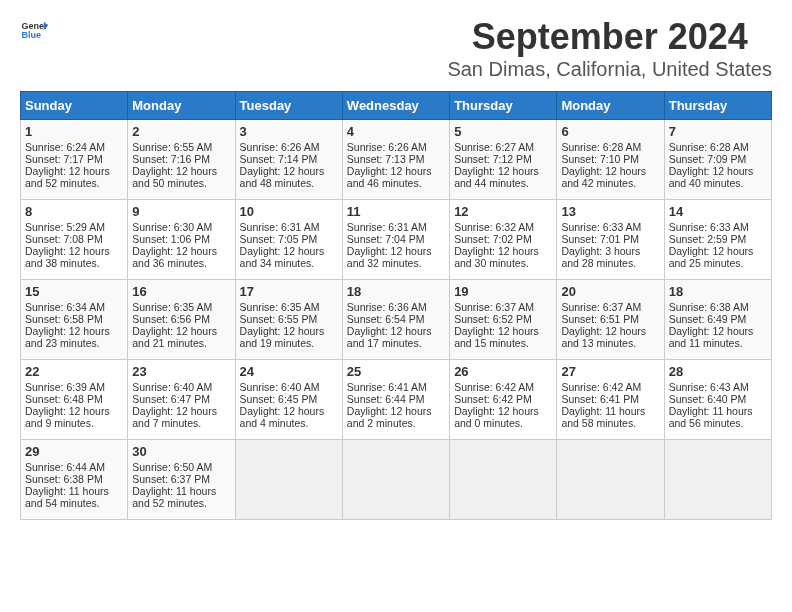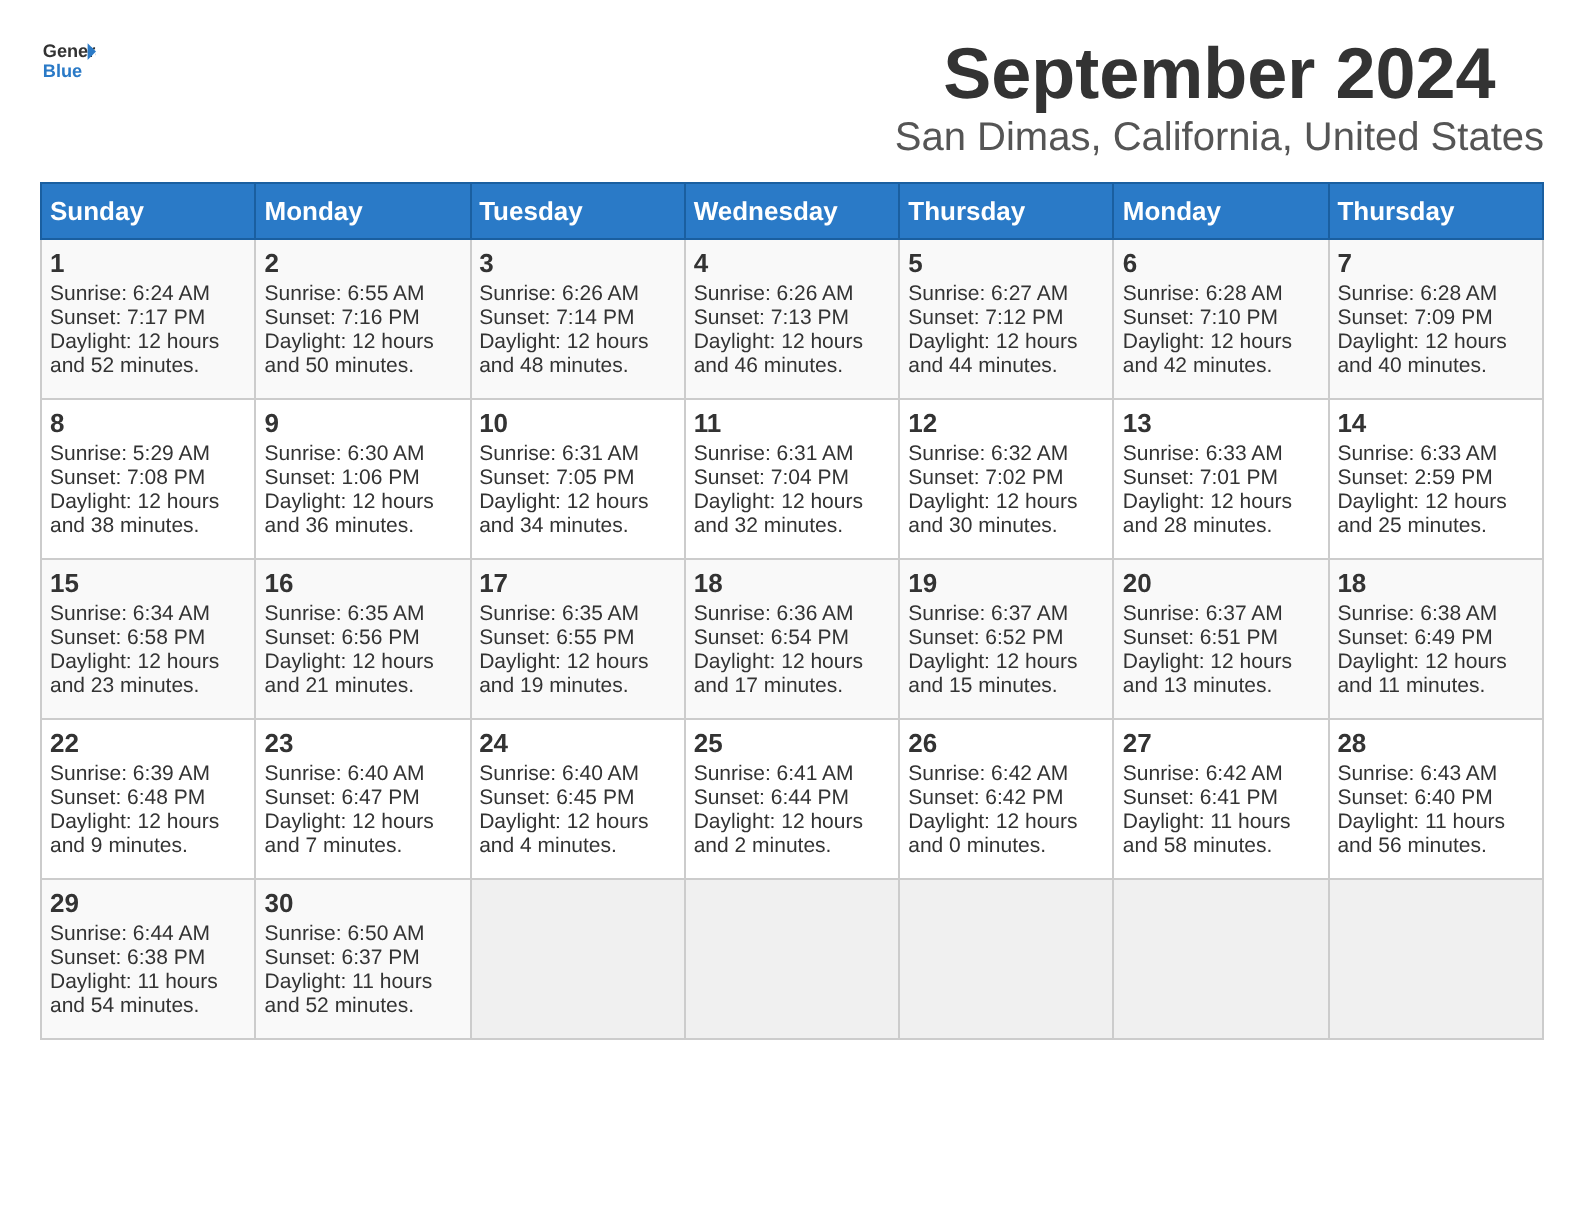--- a/index.html
+++ b/index.html
@@ -110,21 +110,21 @@
         <td><span class="day-num">5</span><span>Sunrise: 6:27 AM</span><br><span>Sunset: 7:12 PM</span><br><span>Daylight: 12 hours and 44 minutes.</span></td>
         <td><span class="day-num">6</span><span>Sunrise: 6:28 AM</span><br><span>Sunset: 7:10 PM</span><br><span>Daylight: 12 hours and 42 minutes.</span></td>
         <td><span class="day-num">7</span><span>Sunrise: 6:28 AM</span><br><span>Sunset: 7:09 PM</span><br><span>Daylight: 12 hours and 40 minutes.</span></td>
       </tr>
       <tr>
         <td><span class="day-num">8</span><span>Sunrise: 5:29 AM</span><br><span>Sunset: 7:08 PM</span><br><span>Daylight: 12 hours and 38 minutes.</span></td>
         <td><span class="day-num">9</span><span>Sunrise: 6:30 AM</span><br><span>Sunset: 1:06 PM</span><br><span>Daylight: 12 hours and 36 minutes.</span></td>
         <td><span class="day-num">10</span><span>Sunrise: 6:31 AM</span><br><span>Sunset: 7:05 PM</span><br><span>Daylight: 12 hours and 34 minutes.</span></td>
         <td><span class="day-num">11</span><span>Sunrise: 6:31 AM</span><br><span>Sunset: 7:04 PM</span><br><span>Daylight: 12 hours and 32 minutes.</span></td>
         <td><span class="day-num">12</span><span>Sunrise: 6:32 AM</span><br><span>Sunset: 7:02 PM</span><br><span>Daylight: 12 hours and 30 minutes.</span></td>
-        <td><span class="day-num">13</span><span>Sunrise: 6:33 AM</span><br><span>Sunset: 7:01 PM</span><br><span>Daylight: 12 hours and 28 minutes.</span></td>
+        <td><span class="day-num">13</span><span>Sunrise: 6:33 AM</span><br><span>Sunset: 7:01 PM</span><br><span>Daylight: 3 hours and 28 minutes.</span></td>
         <td><span class="day-num">14</span><span>Sunrise: 6:33 AM</span><br><span>Sunset: 2:59 PM</span><br><span>Daylight: 12 hours and 25 minutes.</span></td>
       </tr>
       <tr>
         <td><span class="day-num">15</span><span>Sunrise: 6:34 AM</span><br><span>Sunset: 6:58 PM</span><br><span>Daylight: 12 hours and 23 minutes.</span></td>
         <td><span class="day-num">16</span><span>Sunrise: 6:35 AM</span><br><span>Sunset: 6:56 PM</span><br><span>Daylight: 12 hours and 21 minutes.</span></td>
         <td><span class="day-num">17</span><span>Sunrise: 6:35 AM</span><br><span>Sunset: 6:55 PM</span><br><span>Daylight: 12 hours and 19 minutes.</span></td>
         <td><span class="day-num">18</span><span>Sunrise: 6:36 AM</span><br><span>Sunset: 6:54 PM</span><br><span>Daylight: 12 hours and 17 minutes.</span></td>
         <td><span class="day-num">19</span><span>Sunrise: 6:37 AM</span><br><span>Sunset: 6:52 PM</span><br><span>Daylight: 12 hours and 15 minutes.</span></td>
         <td><span class="day-num">20</span><span>Sunrise: 6:37 AM</span><br><span>Sunset: 6:51 PM</span><br><span>Daylight: 12 hours and 13 minutes.</span></td>
         <td><span class="day-num">18</span><span>Sunrise: 6:38 AM</span><br><span>Sunset: 6:49 PM</span><br><span>Daylight: 12 hours and 11 minutes.</span></td>

